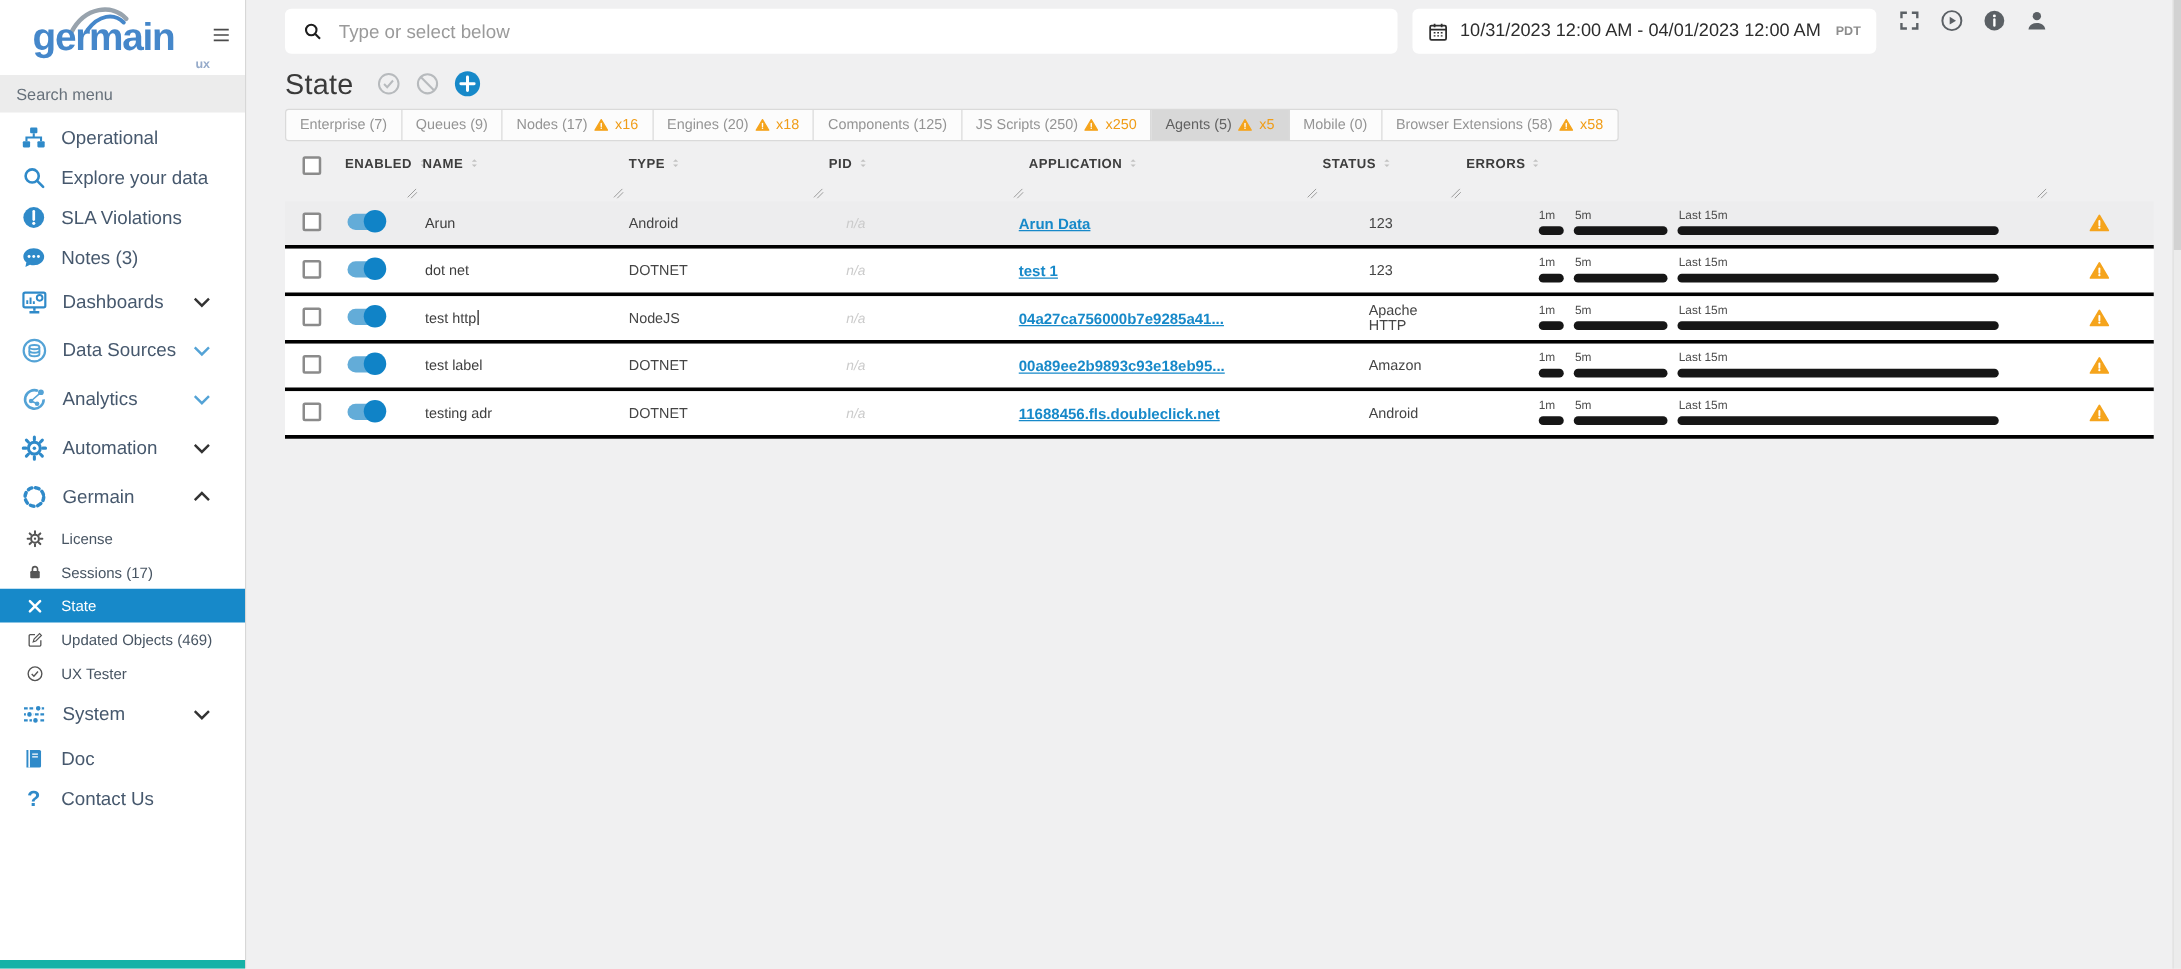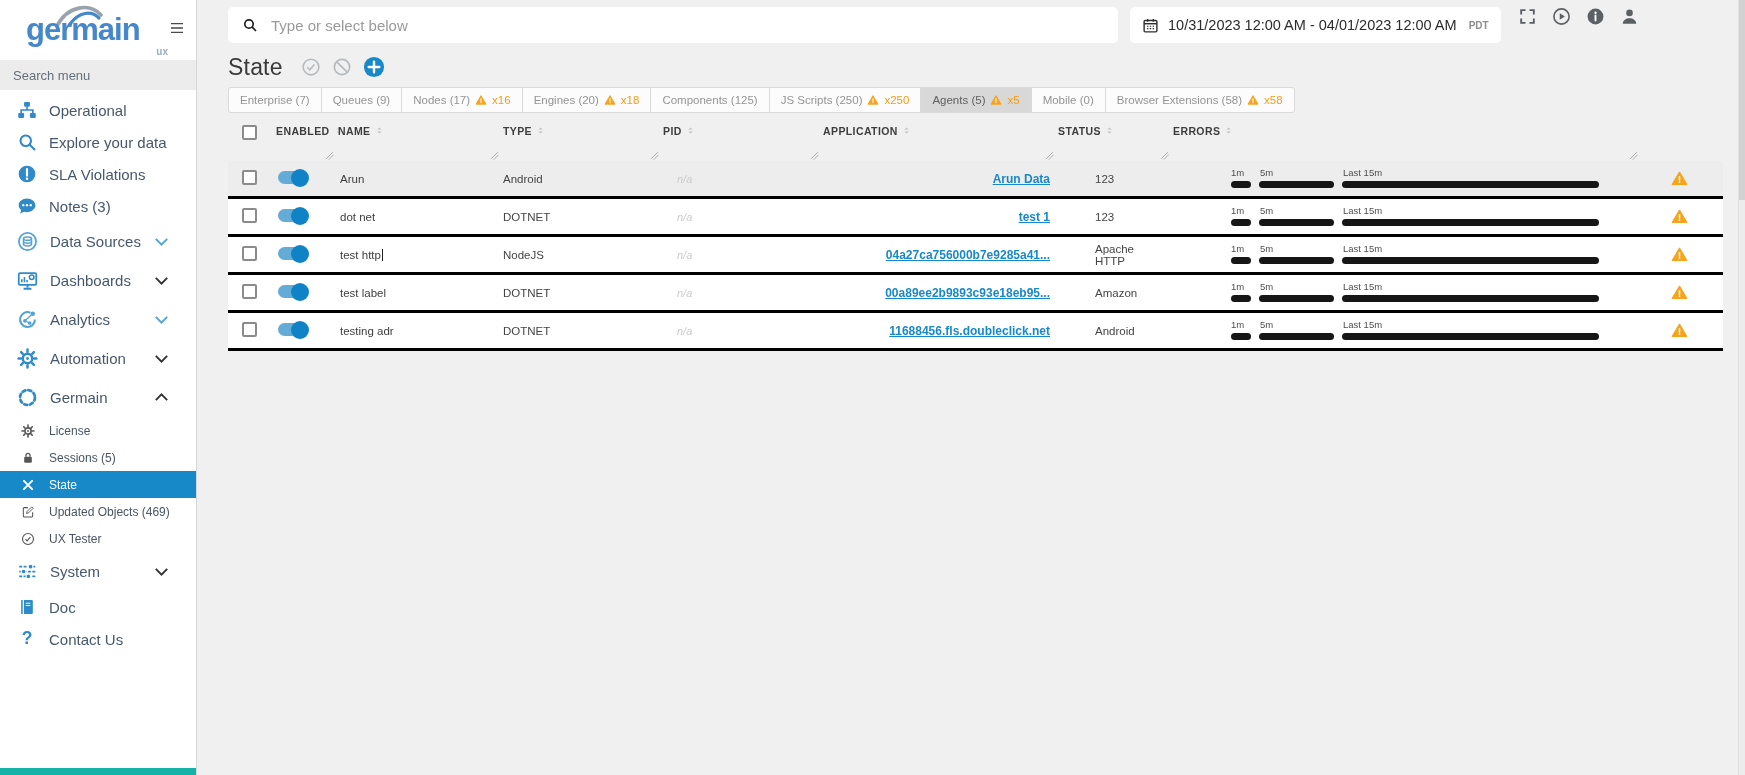--- a/index.html
+++ b/index.html
@@ -67,21 +67,21 @@
   .tr.hl{background:#ededee}
   .cb{width:15px;height:15px;border:2px solid #8b8b8b;border-radius:2px;background:#fff;display:inline-block;box-sizing:border-box;cursor:pointer}
   .td{box-sizing:border-box}
   .td-check{padding-left:14px}
   .toggle{position:relative;width:29px;height:13px;border-radius:7px;background:#63acd8;display:inline-block;cursor:pointer;margin-left:10px}
   .toggle::after{content:"";position:absolute;right:-2px;top:-2.5px;width:18px;height:18px;border-radius:50%;background:#1083c7}
   .td-name{padding-left:10px;color:#3e3e3e}
   .caret{display:inline-block;width:1px;height:12px;background:#222;margin-left:1px;vertical-align:-2px}
   .td-type{padding-left:8px}
   .td-pid{padding-left:22px;color:#cbcbcb;font-style:italic;font-size:11px}
-  .td-host{text-align:right}
+  .td-host{text-align:left}
   .td-host a{color:#1789c9;font-weight:bold;font-size:12px;text-decoration:underline;cursor:pointer}
   .td-app{padding-left:45px}
   .status{position:relative;width:368px;margin-left:66px;height:23px}
   .s-labels{position:relative;height:12px;font-size:9.5px;color:#4e4e4e}
   .s-labels span{position:absolute;top:0}
   .s-bars{display:flex;gap:8px;margin-top:2px}
   .s-bars i{height:7px;border-radius:3.5px;background:#161616;display:block}
   .s-bars i.grow{flex:1}
   .td-errors{display:flex;justify-content:center}
   .err{width:17px;height:17px;cursor:pointer}
@@ -148,46 +148,46 @@
           <span class="icon ">
             <svg viewBox="0 0 24 24">
               <path d="M12 3C6.5 3 2 6.6 2 11c0 2.2 1.1 4.2 2.9 5.6L4 21l4.4-2.1c1.1.3 2.3.5 3.6.5 5.5 0 10-3.6 10-8.2S17.5 3 12 3z" fill="currentColor"></path>
               <circle cx="7.5" cy="11" r="1.4" fill="#fff"></circle>
               <circle cx="12" cy="11" r="1.4" fill="#fff"></circle>
               <circle cx="16.5" cy="11" r="1.4" fill="#fff"></circle>
             </svg>
           </span>
           <span class="lbl">Notes (3)</span>
         </div>
+        <div class="nav-item group">
+          <span class="icon ">
+            <svg viewBox="0 0 24 24">
+              <rect x="2" y="3.5" width="20" height="13.5" rx="1.5" fill="none" stroke="currentColor" stroke-width="2"></rect>
+              <path d="M5.5 14v-3.5M8.5 14V8M11.5 14v-2.5" stroke="currentColor" stroke-width="1.8"></path>
+              <circle cx="16.8" cy="8.3" r="2.6" fill="none" stroke="currentColor" stroke-width="1.8"></circle>
+              <path d="M12 17v3M7.5 21.5h9" stroke="currentColor" stroke-width="2.2"></path>
+            </svg>
+          </span>
+          <span class="lbl">Dashboards</span>
+          <span class="icon chev">
+            <svg viewBox="0 0 24 24">
+              <path d="M5.5 9l6.5 6.5L18.5 9" fill="none" stroke="currentColor" stroke-width="2.2"></path>
+            </svg>
+          </span>
+        </div>
         <div class="nav-item group lite">
           <span class="icon ">
             <svg viewBox="0 0 24 24">
               <circle cx="12" cy="12" r="9.8" fill="none" stroke="currentColor" stroke-width="2"></circle>
               <ellipse cx="12" cy="8.8" rx="4.6" ry="1.9" fill="none" stroke="currentColor" stroke-width="1.7"></ellipse>
               <path d="M7.4 8.8v6.4c0 1 2.1 1.9 4.6 1.9s4.6-.9 4.6-1.9V8.8" fill="none" stroke="currentColor" stroke-width="1.7"></path>
               <path d="M7.4 12c0 1 2.1 1.9 4.6 1.9s4.6-.9 4.6-1.9" fill="none" stroke="currentColor" stroke-width="1.7"></path>
             </svg>
           </span>
           <span class="lbl">Data Sources</span>
-          <span class="icon chev">
-            <svg viewBox="0 0 24 24">
-              <path d="M5.5 9l6.5 6.5L18.5 9" fill="none" stroke="currentColor" stroke-width="2.2"></path>
-            </svg>
-          </span>
-        </div>
-        <div class="nav-item group">
-          <span class="icon ">
-            <svg viewBox="0 0 24 24">
-              <rect x="2" y="3.5" width="20" height="13.5" rx="1.5" fill="none" stroke="currentColor" stroke-width="2"></rect>
-              <path d="M5.5 14v-3.5M8.5 14V8M11.5 14v-2.5" stroke="currentColor" stroke-width="1.8"></path>
-              <circle cx="16.8" cy="8.3" r="2.6" fill="none" stroke="currentColor" stroke-width="1.8"></circle>
-              <path d="M12 17v3M7.5 21.5h9" stroke="currentColor" stroke-width="2.2"></path>
-            </svg>
-          </span>
-          <span class="lbl">Dashboards</span>
           <span class="icon chev">
             <svg viewBox="0 0 24 24">
               <path d="M5.5 9l6.5 6.5L18.5 9" fill="none" stroke="currentColor" stroke-width="2.2"></path>
             </svg>
           </span>
         </div>
         <div class="nav-item group lite">
           <span class="icon ">
             <svg viewBox="0 0 24 24">
               <path d="M20.5 12a8.5 8.5 0 11-5.2-7.8" fill="none" stroke="currentColor" stroke-width="2.4"></path>
@@ -246,21 +246,21 @@
           </span>
           <span class="lbl">License</span>
         </div>
         <div class="nav-item sub">
           <span class="icon ">
             <svg viewBox="0 0 24 24">
               <rect x="5.5" y="10" width="13" height="10" rx="1.5" fill="currentColor"></rect>
               <path d="M8.5 10V7.5a3.5 3.5 0 017 0V10" fill="none" stroke="currentColor" stroke-width="2.2"></path>
             </svg>
           </span>
-          <span class="lbl">Sessions (5)</span>
+          <span class="lbl">Sessions (17)</span>
         </div>
         <div class="nav-item sub selected">
           <span class="icon ">
             <svg viewBox="0 0 24 24">
               <path d="M5 5l14 14M19 5L5 19" stroke="currentColor" stroke-width="3.4" stroke-linecap="round"></path>
             </svg>
           </span>
           <span class="lbl">State</span>
         </div>
         <div class="nav-item sub">

